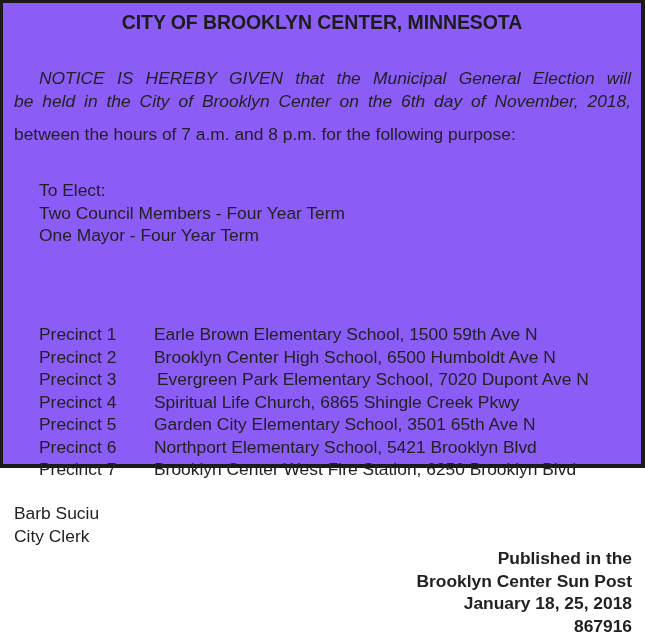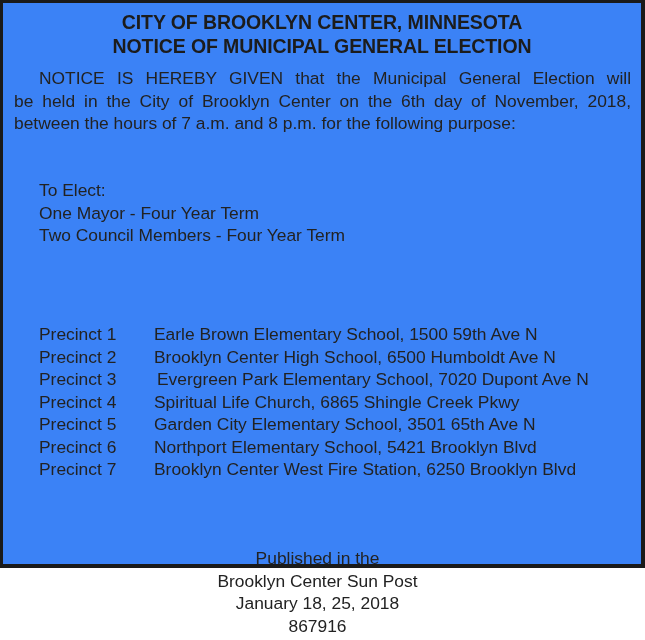--- a/index.html
+++ b/index.html
@@ -9,26 +9,26 @@
     }
     body {
       width: 645px;
       height: 640px;
       overflow: hidden;
     }
     .notice {
       position: relative;
       box-sizing: border-box;
       width: 645px;
-      height: 568px;
+      height: 468px;
       border-top: 3px solid #1a1a1a;
       border-left: 3px solid #1a1a1a;
       border-right: 4px solid #1a1a1a;
       border-bottom: 4px solid #1a1a1a;
-      background: #3b82f6;
+      background: #8b5cf6;
       color: #222222;
       font-family: "Liberation Sans", sans-serif;
       font-size: 17.4px;
       line-height: 22.5px;
     }
     .title {
       position: absolute;
       left: 0;
       right: 0;
       top: 7px;
@@ -40,26 +40,27 @@
       letter-spacing: -0.1px;
     }
     .title div { white-space: nowrap; }
     .para {
       position: absolute;
       left: 11px;
       width: 617px;
       text-align: justify;
       text-align-last: left;
     }
-    .para .line { display: block; white-space: nowrap; }
+    .para .line { display: block; white-space: nowrap; margin-top: 11px; }
     .indent { padding-left: 25px; }
     .justified {
       text-align: justify;
       text-align-last: justify;
       display: block;
+      font-style: italic;
     }
     .list {
       position: absolute;
       left: 36px;
     }
     .list div { white-space: nowrap; }
     .precinct-table {
       position: absolute;
       left: 36px;
       top: 320px;
@@ -82,43 +83,43 @@
     .signature {
       position: absolute;
       left: 11px;
       top: 499px;
     }
     .publication {
       position: absolute;
       left: 0;
       right: 9px;
       top: 544px;
-      text-align: center;
+      text-align: right;
+      font-weight: bold;
     }
   </style>
 </head>
 <body>
 
 <div class="notice">
 
   <div class="title">
     <div>CITY OF BROOKLYN CENTER, MINNESOTA</div>
-    <div>NOTICE OF MUNICIPAL GENERAL ELECTION</div>
   </div>
 
   <div class="para" style="top:64px;">
     <span class="justified indent">NOTICE IS HEREBY GIVEN that the Municipal General Election will</span>
     <span class="justified">be held in the City of Brooklyn Center on the 6th day of November, 2018,</span>
     <span class="line">between the hours of 7 a.m. and 8 p.m. for the following purpose:</span>
   </div>
 
   <div class="list" style="top:176px;">
     <div>To Elect:</div>
+    <div>Two Council Members - Four Year Term</div>
     <div>One Mayor - Four Year Term</div>
-    <div>Two Council Members - Four Year Term</div>
   </div>
 
 
   <div class="precinct-table">
     <div class="precinct-row">
       <span class="precinct-label">Precinct 1</span>
       <span class="precinct-address">Earle Brown Elementary School, 1500 59th Ave N</span>
     </div>
     <div class="precinct-row">
       <span class="precinct-label">Precinct 2</span>
@@ -139,20 +140,24 @@
     <div class="precinct-row">
       <span class="precinct-label">Precinct 6</span>
       <span class="precinct-address">Northport Elementary School, 5421 Brooklyn Blvd</span>
     </div>
     <div class="precinct-row">
       <span class="precinct-label">Precinct 7</span>
       <span class="precinct-address">Brooklyn Center West Fire Station, 6250 Brooklyn Blvd</span>
     </div>
   </div>
 
+  <div class="signature">
+    <div>Barb Suciu</div>
+    <div>City Clerk</div>
+  </div>
 
   <div class="publication">
     <div>Published in the</div>
     <div>Brooklyn Center Sun Post</div>
     <div>January 18, 25, 2018</div>
     <div>867916</div>
   </div>
 
 </div>
 

